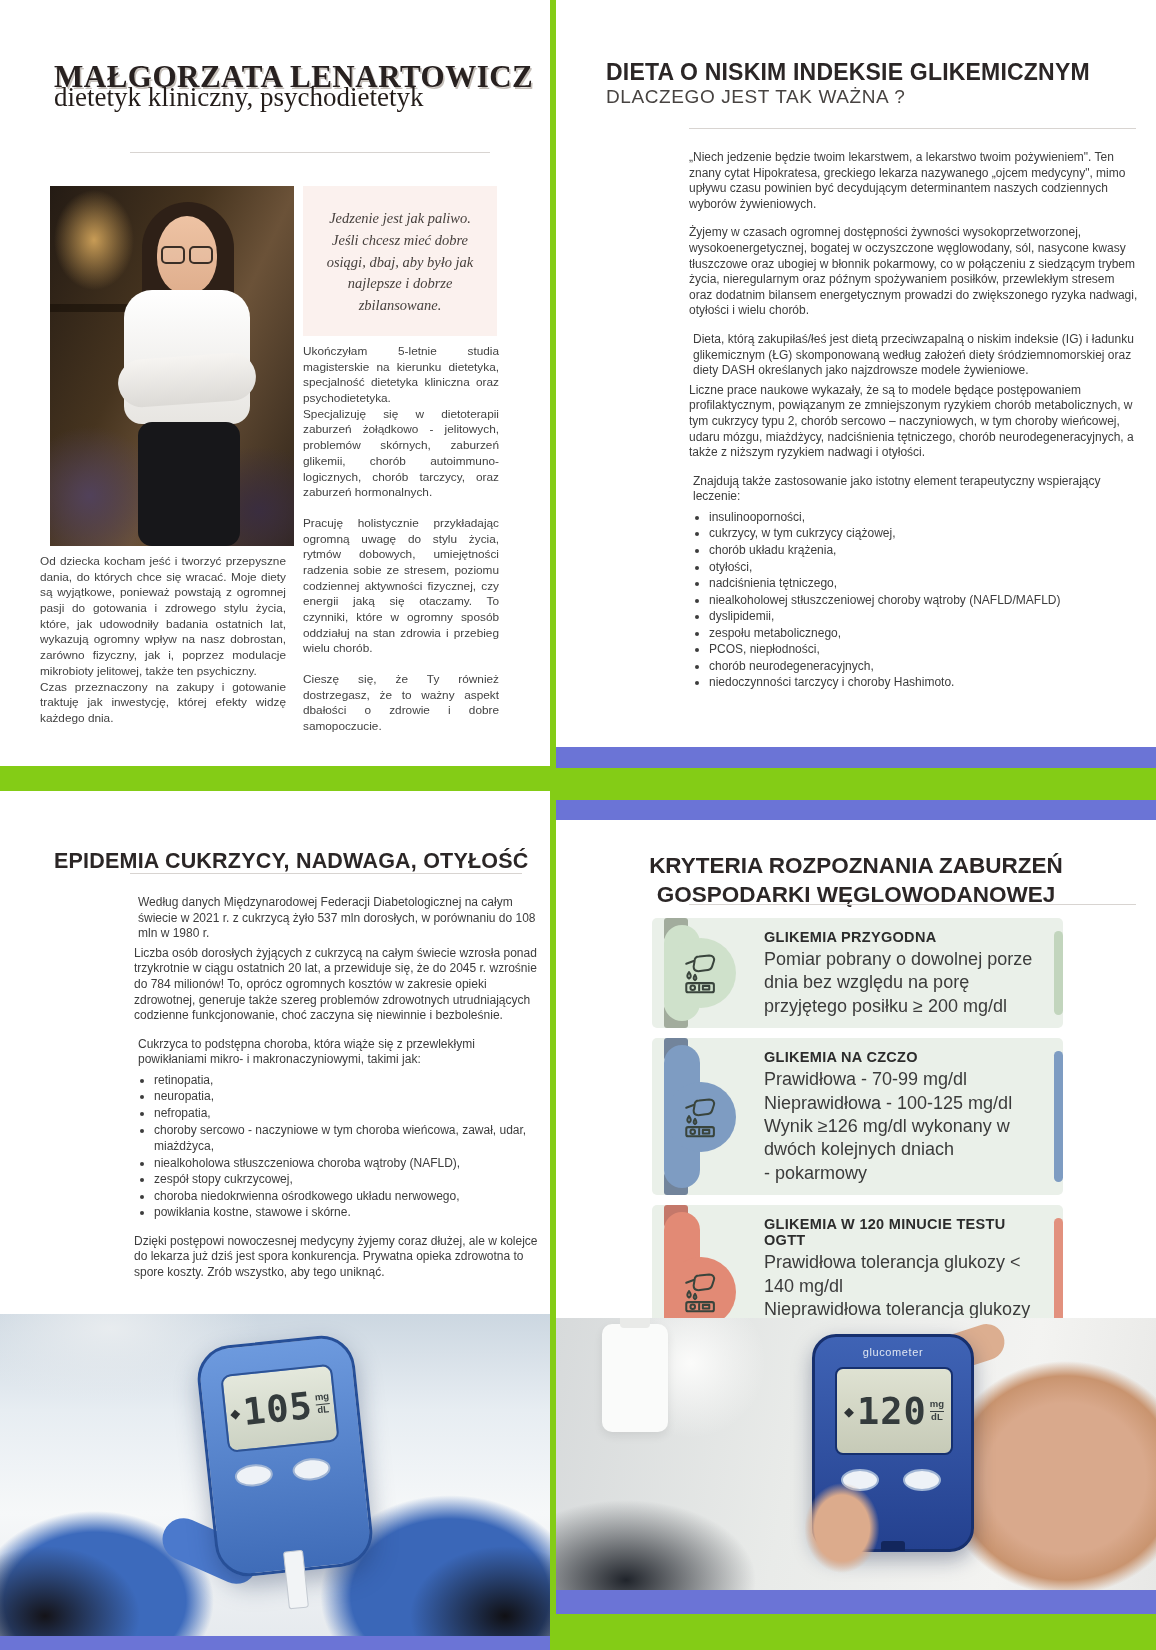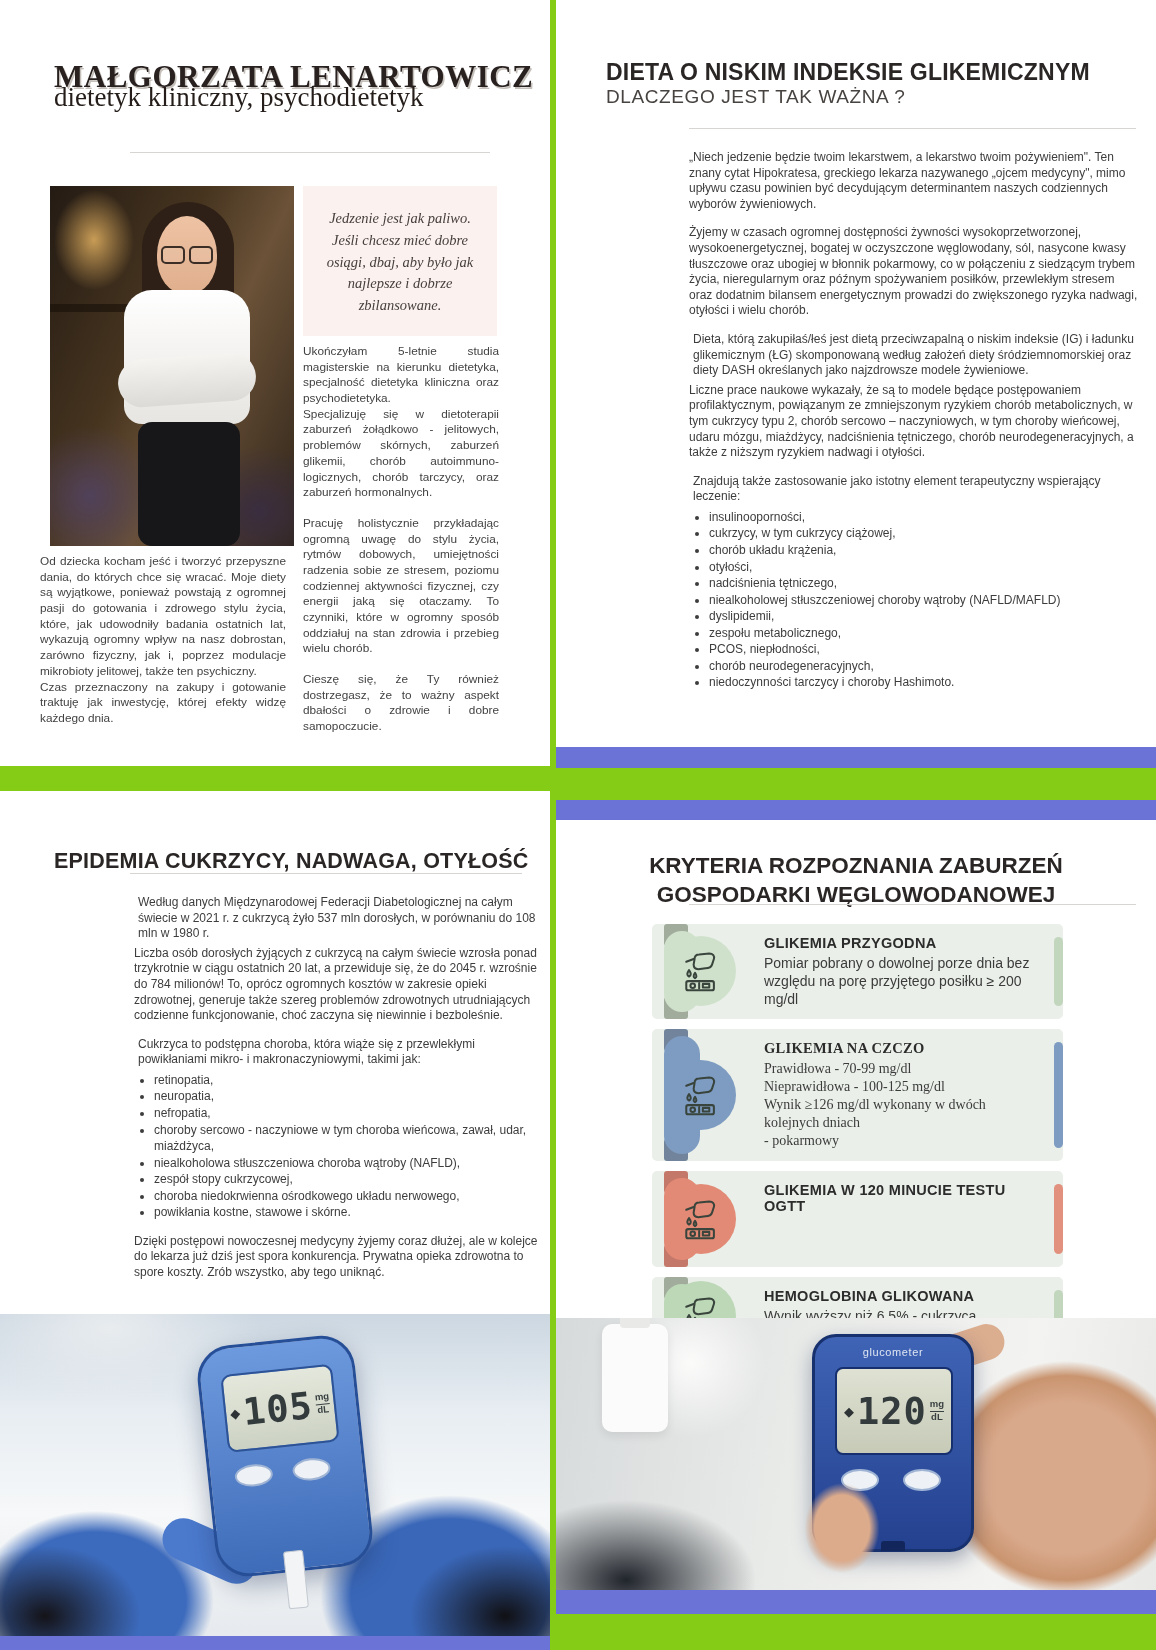--- a/index.html
+++ b/index.html
@@ -70,26 +70,26 @@
   .m-unit{display:flex;flex-direction:column;align-items:center;font-size:9.5px;line-height:1.15;color:#3a4142;font-weight:700;}
   .m-unit .ut{border-bottom:1.5px solid #3a4142;padding-bottom:1px;}
   .m-btn{position:absolute;width:34px;height:18px;background:#eef2f7;border:2px solid #9fb4d4;border-radius:50%;}
   .m1-b1{left:24px;top:118px;}.m1-b2{left:82px;top:118px;}
   .m1-strip{position:absolute;left:64px;bottom:-40px;width:18px;height:56px;background:#f2f4f6;border:1px solid #c3c9d1;border-radius:3px;}
 
   
   .br-purple-top{top:0;height:20px;}
   .br-title{position:absolute;left:0;right:0;top:32px;text-align:center;font-weight:700;font-size:22.5px;line-height:1.32;color:#2b2626;}
   .rule-br{left:133px;top:104px;width:447px;}
-  .cards{position:absolute;left:68px;top:124px;width:411px;padding-left:28px;}
+  .cards{position:absolute;left:68px;top:118px;width:411px;padding-left:28px;}
   .card{position:relative;box-sizing:border-box;background:#eaf0e9;border-radius:5px;margin-bottom:10px;padding:11px 22px 10px 112px;}
   .card h3{margin:0 0 3px;font-size:14.5px;letter-spacing:.3px;color:#2c2c2c;}
   .card ul{margin:0;padding:0;list-style:none;}
-  .card li{font-size:14px;line-height:1.3;color:#3b3b3b;}
-  .c1{min-height:88px;}.c2{min-height:106px;font-family:Liberation Serif, serif;}.c3{min-height:96px;}.c4{min-height:78px;}
+  .card li{font-size:18px;line-height:1.3;color:#3b3b3b;}
+  .c1{min-height:88px;}.c2{min-height:106px;}.c3{min-height:96px;}.c4{min-height:78px;}
   .corner{position:absolute;left:12px;width:24px;height:22px;border-radius:3px;}
   .corner.ct{top:0;}.corner.cb{bottom:0;}
   .pill{position:absolute;left:12px;top:7px;bottom:7px;width:36px;border-radius:18px;}
   .bulb{position:absolute;left:14px;top:50%;width:70px;height:70px;margin-top:-35px;border-radius:50%;display:flex;align-items:center;justify-content:center;}
   .rbar{position:absolute;right:0;top:13px;bottom:13px;width:9px;border-radius:5px;}
   .ac-g .pill,.ac-g .bulb{background:#cfe1cb;} .ac-g .corner{background:#a2ac9d;} .ac-g .rbar{background:#c2d5bd;}
   .ac-b .pill,.ac-b .bulb{background:#7e9cc2;} .ac-b .corner{background:#72849b;} .ac-b .rbar{background:#7e9cc2;}
   .ac-r .pill,.ac-r .bulb{background:#e28a75;} .ac-r .corner{background:#c4786a;} .ac-r .rbar{background:#e2917e;}
   .ac-g2 .pill,.ac-g2 .bulb{background:#bcd8b7;} .ac-g2 .corner{background:#a2ac9d;} .ac-g2 .rbar{background:#c2d5bd;}
   .tico{width:46px;height:46px;}
@@ -291,20 +291,25 @@
               <path d="M12 24c-2.5 3.5-2.5 5.5 0 7 2.5-1.5 2.5-3.5 0-7z"></path>
               <path d="M18.5 27c-2 3-2 4.6 0 5.8 2-1.2 2-2.8 0-5.8z"></path>
               <rect x="9" y="36" width="30" height="10" rx="2"></rect>
               <circle cx="16" cy="41" r="2.5"></circle>
               <path d="M23 38v6"></path>
               <rect x="27" y="39" width="7" height="4"></rect>
             </svg>
         </span>
         <span class="rbar"></span>
         <h3>GLIKEMIA W 120 MINUCIE TESTU OGTT</h3>
+        <ul>
+            <li>Prawidłowa tolerancja glukozy &lt; 140 mg/dl</li>
+            <li>Nieprawidłowa tolerancja glukozy 140-199 mg/dl</li>
+            <li>Cukrzyca - wynik ≥ 200 mg/dl</li>
+          </ul>
       </div>
 
       <div class="card c4 ac-g2">
         <span class="corner ct"></span>
         <span class="corner cb"></span>
         <span class="pill"></span>
         <span class="bulb">
           <svg class="tico" viewBox="0 0 50 50" fill="none" stroke="#39443c" stroke-width="2.2" stroke-linecap="round" stroke-linejoin="round">
               <path d="M34 6c4 0 6 3 5 6l-2 6c-1 3-4 4-7 4l-8 1c-3 0-5-2-5-5l1-6c0-3 2-5 5-5z"></path>
               <path d="M17 12l-8 3"></path>

